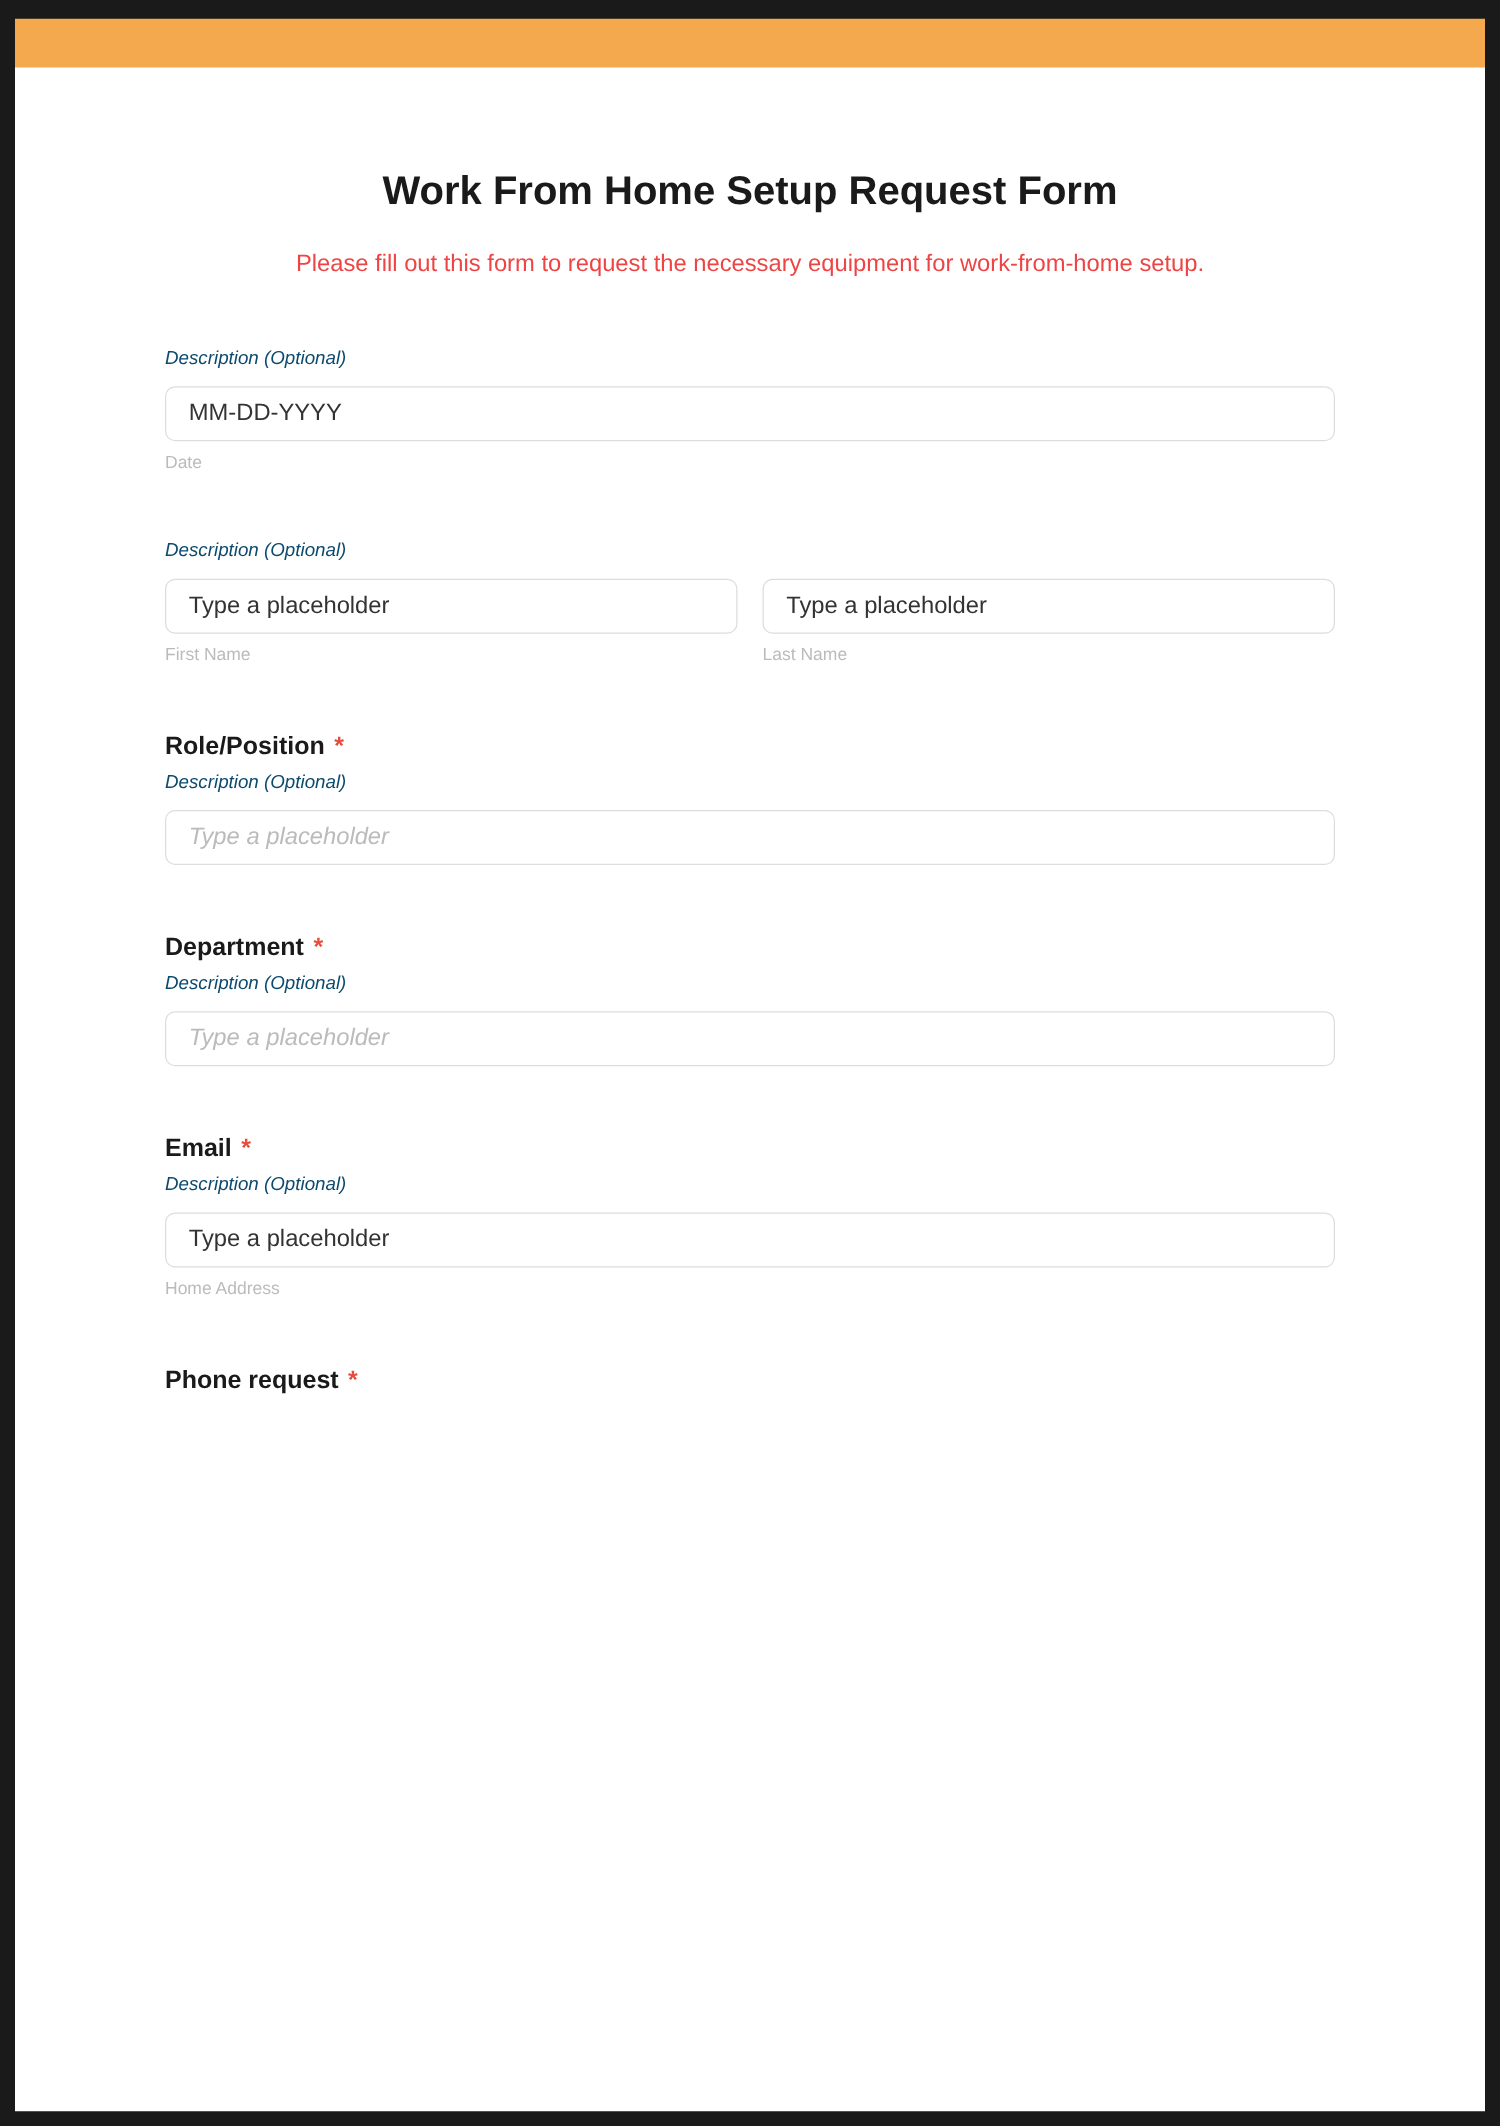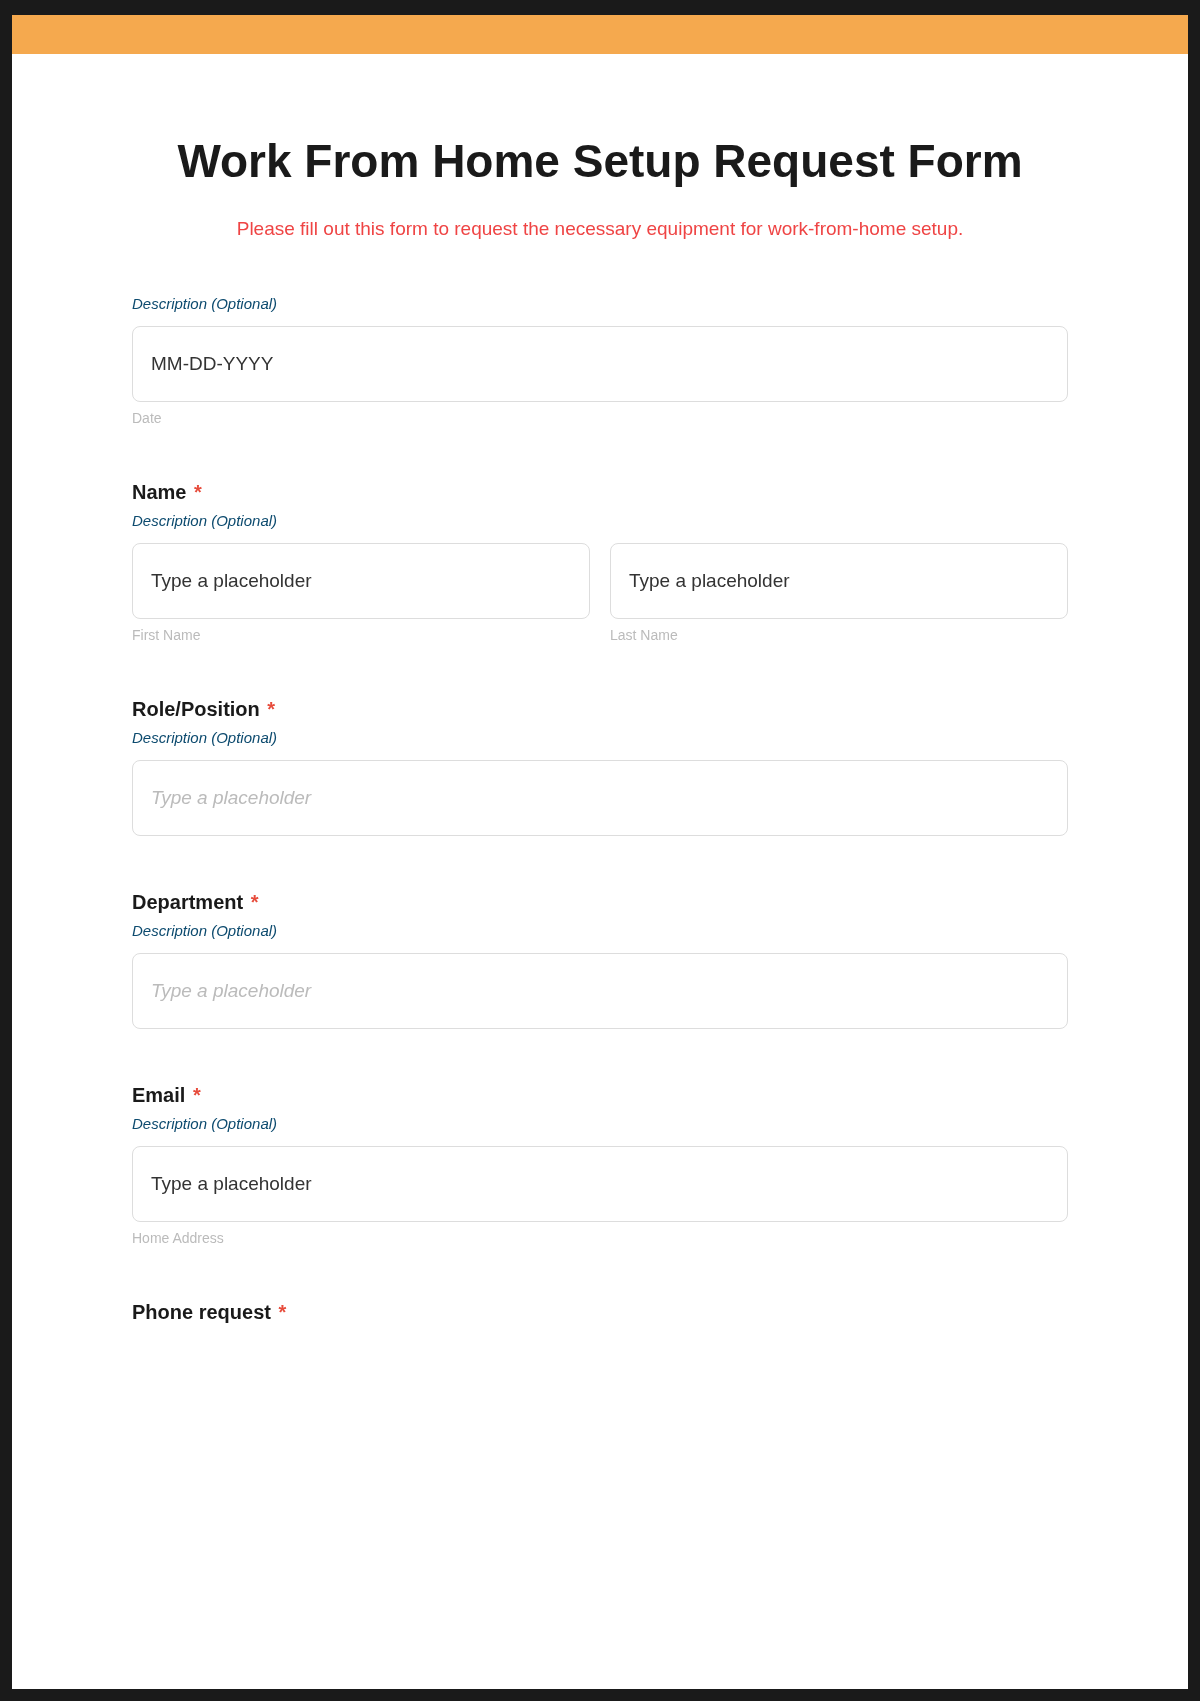--- a/index.html
+++ b/index.html
@@ -50,21 +50,21 @@
   }
   .orange-bar {
     background: #f5a94e;
     height: 42px;
     border-top: 3px solid #1a1a1a;
   }
   .form-container {
     padding: 80px 120px 40px 120px;
   }
   .form-title {
-    font-size: 46px;
+    font-size: 32px;
     font-weight: 700;
     color: #1a1a1a;
     text-align: center;
     margin-bottom: 30px;
   }
   .form-intro {
     font-size: 19px;
     color: #ef4444;
     text-align: center;
     margin-bottom: 55px;
@@ -85,21 +85,21 @@
   .field-description {
     font-size: 15px;
     color: #0c4a6e;
     font-style: italic;
     margin-bottom: 14px;
   }
   .text-input {
     width: 100%;
     border: 1px solid #ddd;
     border-radius: 8px;
-    padding: 26px 18px;
+    padding: 10px 18px;
     font-size: 19px;
     color: #333;
     font-family: inherit;
     background: #fff;
   }
   .text-input::placeholder {
     color: #bbb;
     font-style: italic;
   }
   .text-input.dark-placeholder::placeholder {
@@ -131,24 +131,20 @@
     <h1 class="form-title">Work From Home Setup Request Form</h1>
     <p class="form-intro">Please fill out this form to request the necessary equipment for work-from-home setup.</p>
 
     <div class="field-group">
       <div class="field-description">Description (Optional)</div>
       <input type="text" class="text-input dark-placeholder" placeholder="MM-DD-YYYY" style="">
       <div class="sub-label">Date</div>
     </div>
 
     <div class="field-group">
-      <div class="field-label">
-        <span>Name</span>
-        <span class="required-star">*</span>
-      </div>
       <div class="field-description">Description (Optional)</div>
       <div class="two-col">
         <div class="col">
           <input type="text" class="text-input dark-placeholder" placeholder="Type a placeholder" style="">
           <div class="sub-label">First Name</div>
         </div>
         <div class="col">
           <input type="text" class="text-input dark-placeholder" placeholder="Type a placeholder" style="">
           <div class="sub-label">Last Name</div>
         </div>

